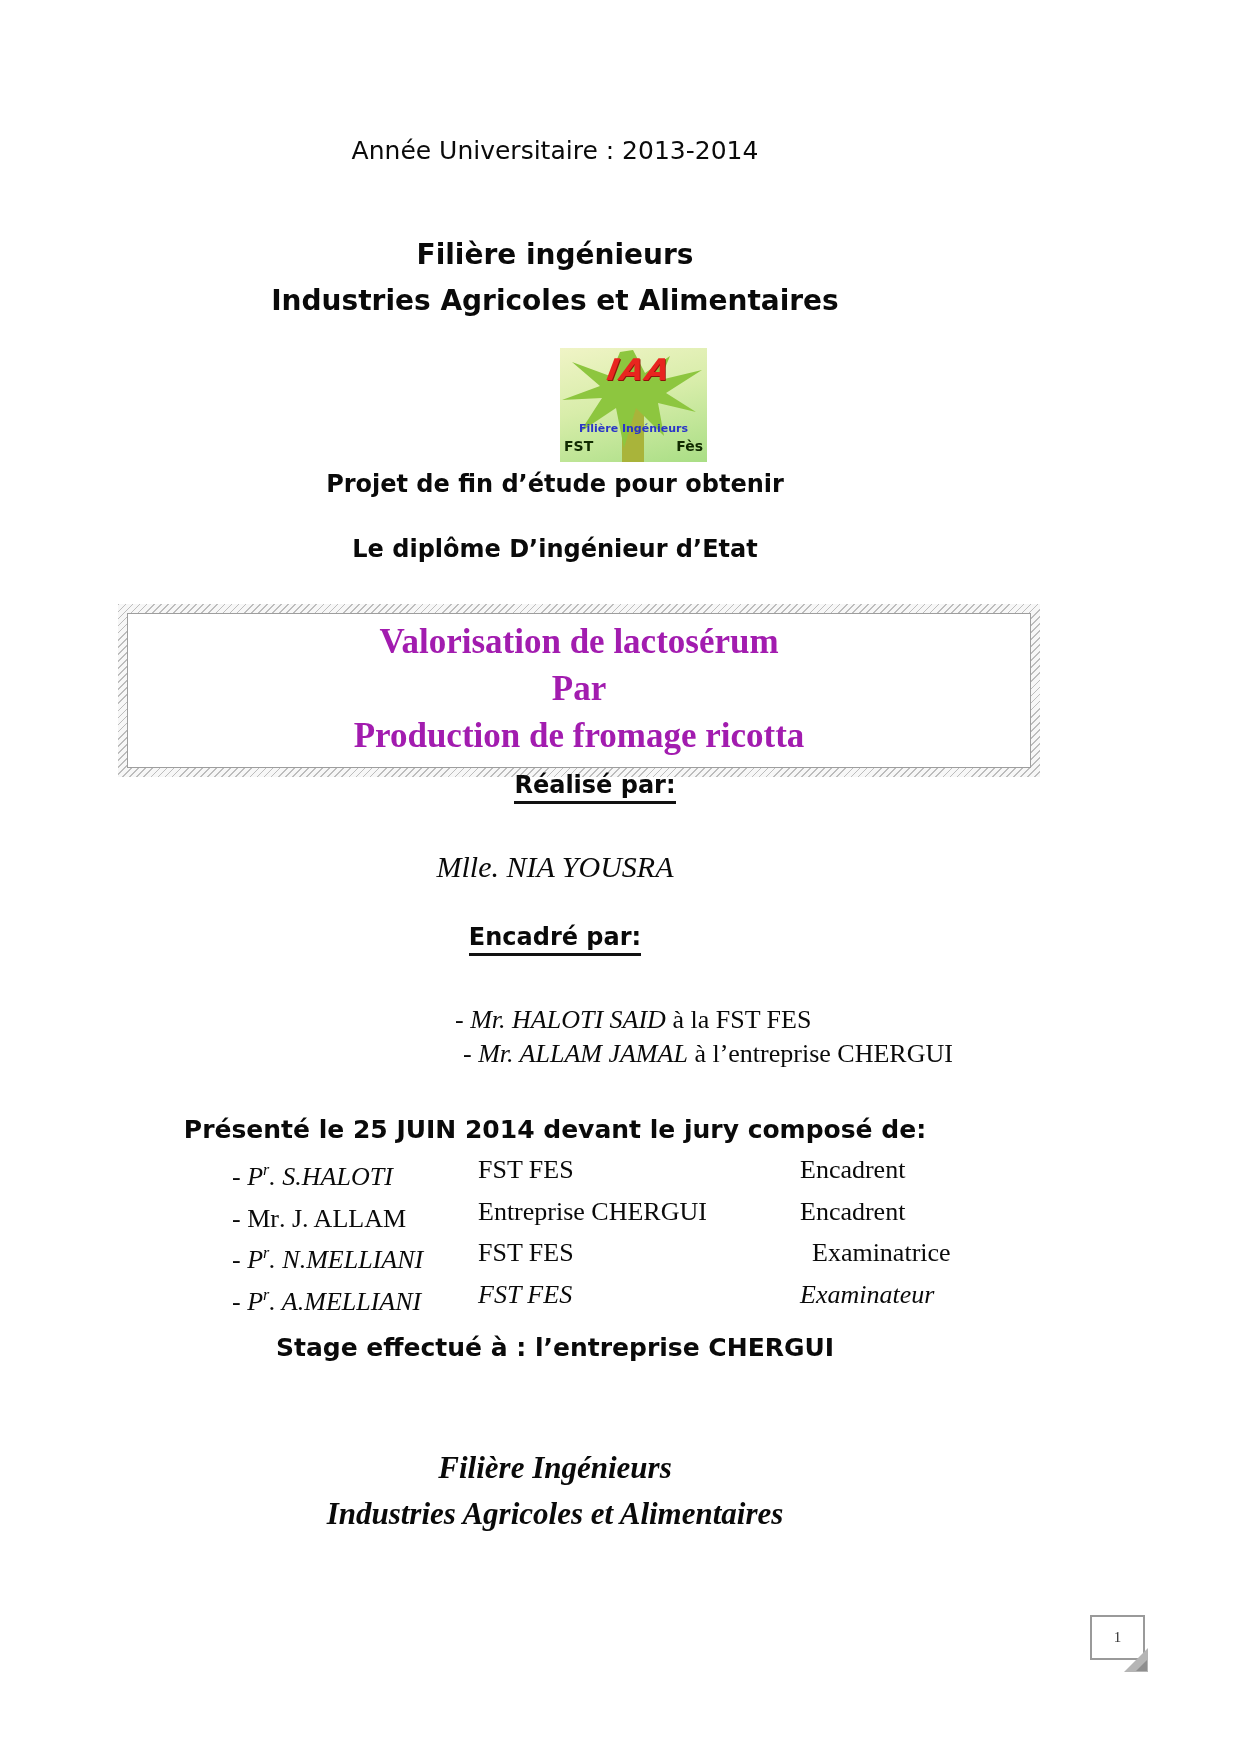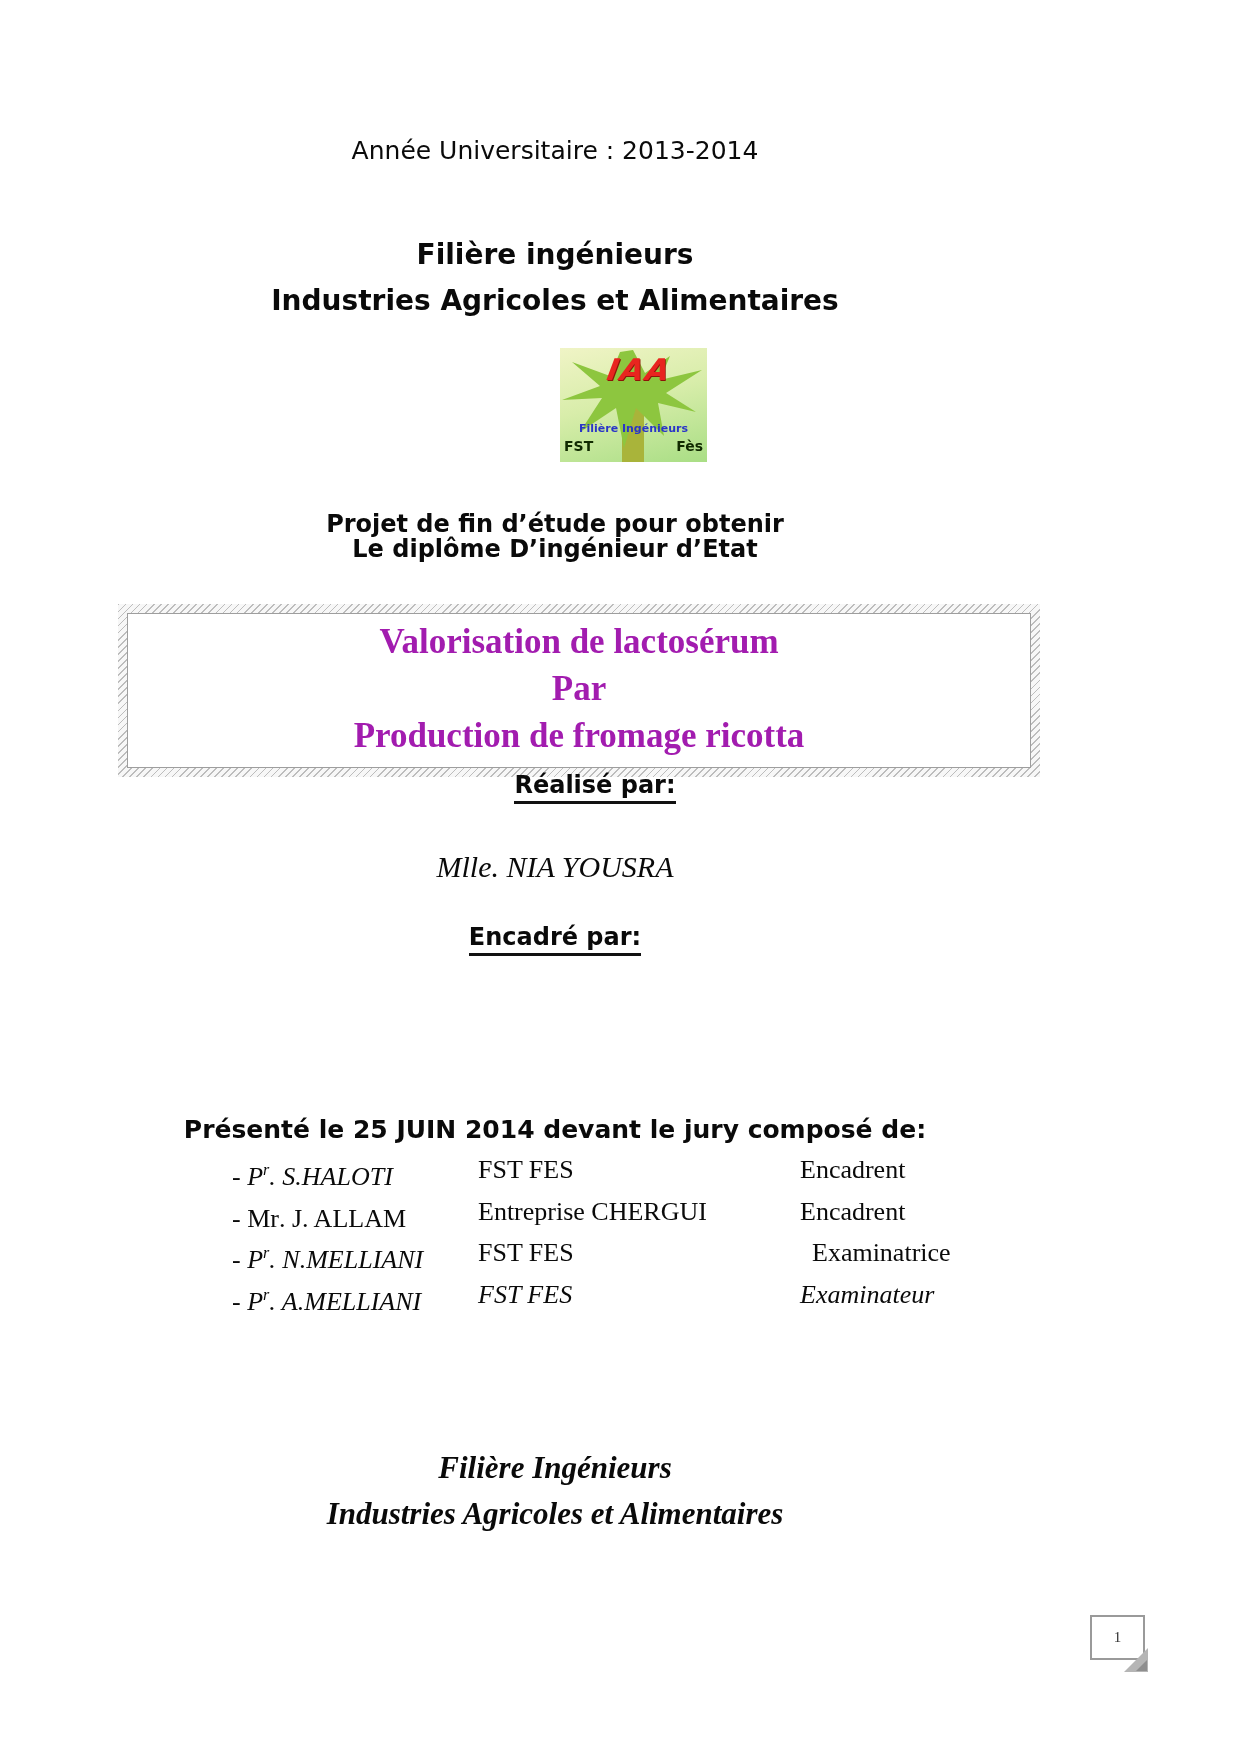--- a/index.html
+++ b/index.html
@@ -27,21 +27,21 @@
         padding-left:12px;box-sizing:border-box;
         font-weight:bold;font-style:italic;font-size:30px;color:#e8251f;
         transform:skewX(-10deg);letter-spacing:2px;
         text-shadow:1px 1px 0 #8f1308;}
   .logo-line1{position:absolute;left:0;top:74px;width:100%;text-align:center;
         font-weight:bold;font-size:11px;color:#2a35c8;}
   .logo-campus{position:absolute;left:0;top:90px;width:100%;box-sizing:border-box;
         padding:0 4px;display:flex;justify-content:space-between;
         font-weight:bold;font-size:14px;color:#102a00;}
 
-  .purpose1{top:510px;font-size:24px;font-weight:bold;}
+  .purpose1{top:470px;font-size:24px;font-weight:bold;}
   .purpose2{top:535px;font-size:24px;font-weight:bold;}
 
   
   .title-box{position:absolute;left:118px;top:604px;width:922px;box-sizing:border-box;
         background:repeating-linear-gradient(135deg,#bdbdbd 0 1.2px,#f7f7f7 1.2px 5px);
         padding:9px;}
   .title-box-inner{background:#ffffff;border:1px solid #9e9e9e;
         text-align:center;padding:4px 0 8px 0;}
   .title-line{font-family:"Liberation Serif",serif;font-weight:bold;
         font-size:35px;line-height:47px;color:#a21caf;}
@@ -122,20 +122,24 @@
   <div class="center-col comic realise">
     <span class="underline">Réalisé par:</span>
   </div>
 
   <div class="center-col serif author">Mlle. NIA YOUSRA</div>
 
   <div class="center-col comic encadre">
     <span class="underline">Encadré par:</span>
   </div>
 
+  <div class="supervisors">
+    <div><span>- </span><span class="sup-name">Mr. HALOTI SAID</span><span> à la FST FES</span></div>
+    <div class="sup-line2"><span>- </span><span class="sup-name">Mr. ALLAM JAMAL</span><span> à l’entreprise  CHERGUI</span></div>
+  </div>
 
   <div class="center-col comic presente">Présenté le 25 JUIN 2014  devant le jury composé de:</div>
 
   <div class="jury">
     <div class="jury-row r1">
       <span class="jname"><span>- P</span><sup>r</sup><span>. S.HALOTI</span></span>
       <span class="jorg">FST FES</span>
       <span class="jrole">Encadrent</span>
     </div>
     <div class="jury-row r2">
@@ -148,20 +152,21 @@
       <span class="jorg">FST FES</span>
       <span class="jrole">Examinatrice</span>
     </div>
     <div class="jury-row r4">
       <span class="jname"><span>- P</span><sup>r</sup><span>. A.MELLIANI</span></span>
       <span class="jorg">FST FES</span>
       <span class="jrole">Examinateur</span>
     </div>
   </div>
 
+  <div class="center-col comic stage">Stage effectué à : l’entreprise CHERGUI</div>
 
   <div class="center-col footer1">Filière Ingénieurs</div>
   <div class="center-col footer2">Industries Agricoles et Alimentaires</div>
 
   <div class="page-num-box">
     <span>1</span>
   </div>
   <div class="fold-corner"></div>
   <div class="fold-corner-inner"></div>
 

